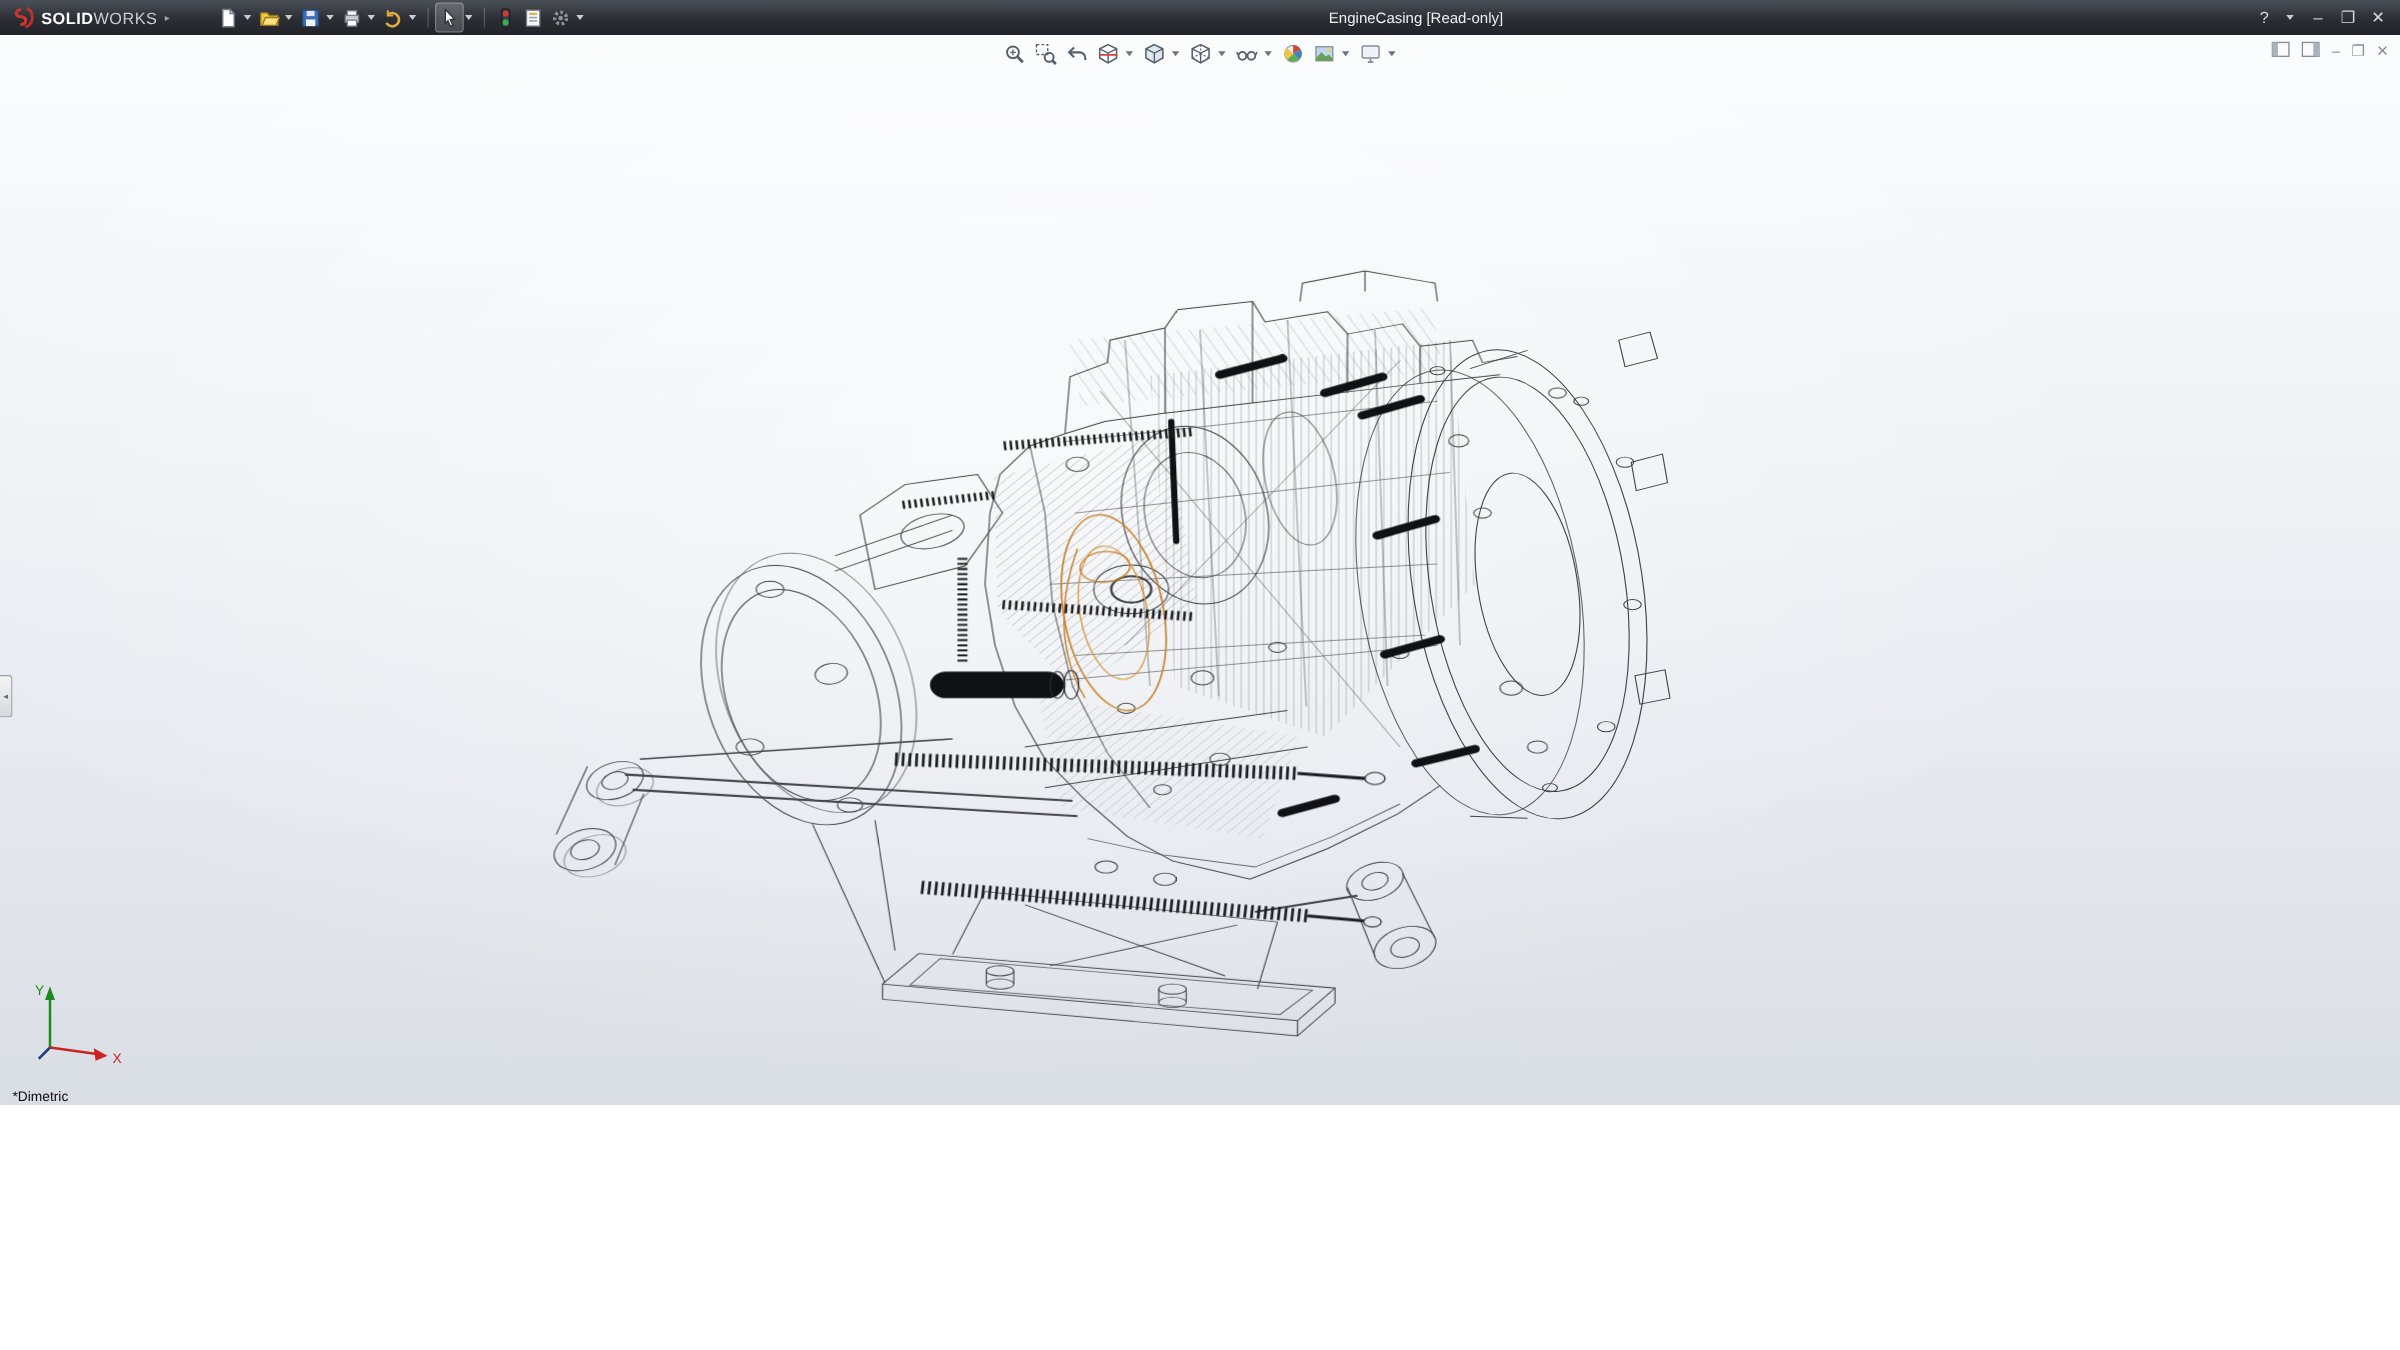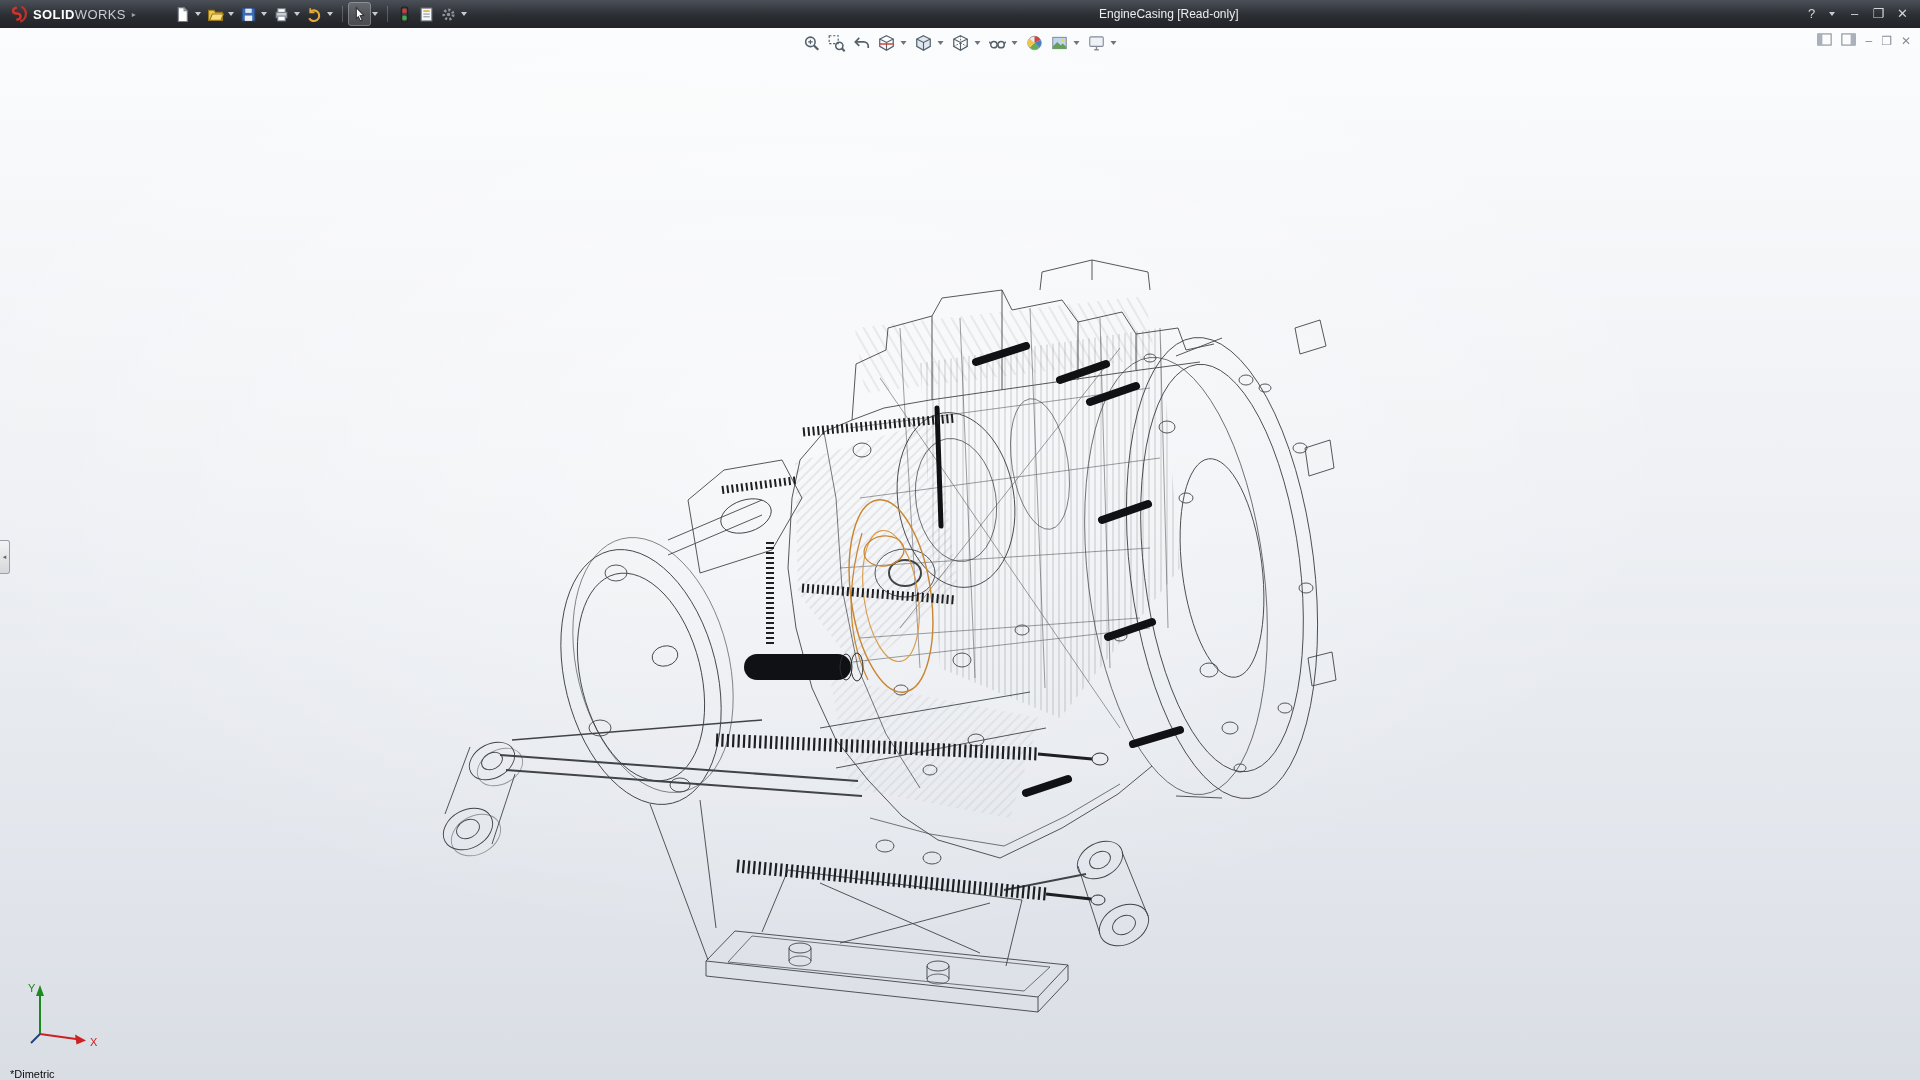--- a/index.html
+++ b/index.html
@@ -1,30 +1,30 @@
 <!DOCTYPE html>
 <html><head>
 <meta charset="utf-8">
 <style>
   html,body{margin:0;padding:0;}
   body{width:1920px;height:1080px;overflow:hidden;font-family:"Liberation Sans",sans-serif;-webkit-user-select:none;user-select:none;}
-  .app{width:1920px;height:1080px;display:flex;flex-direction:column;background:#dde0e6;}
+  .app{width:1920px;height:884px;display:flex;flex-direction:column;background:#dde0e6;}
 
   
   .titlebar{flex:0 0 28px;height:28px;background:linear-gradient(#4b5058,#2b2e33 55%,#212328);display:flex;align-items:center;position:relative;color:#e6e8eb;}
   .brand{display:flex;align-items:center;gap:4px;padding:0 6px 0 7px;}
   .brand-text{font-size:13px;letter-spacing:.4px;color:#fff;font-weight:bold;}
   .brand-text .light{font-weight:normal;color:#c9cdd3;}
   .expand{font-size:8px;color:#9aa2ac;margin-left:2px;}
   .file-toolbar{display:flex;align-items:center;gap:1px;margin-left:30px;}
   .tbtn{display:flex;align-items:center;justify-content:center;height:22px;min-width:21px;padding:0 1px;border:none;background:transparent;cursor:pointer;border-radius:2px;}
   .tbtn.pressed{background:rgba(255,255,255,.18);outline:1px solid rgba(255,255,255,.38);}
   .dd{width:0;height:0;border-left:3px solid transparent;border-right:3px solid transparent;border-top:4px solid #c9cdd3;margin:0 3px 0 1px;cursor:pointer;}
   .sep{width:1px;height:16px;background:rgba(255,255,255,.22);margin:0 5px;}
-  .win-title{position:absolute;left:59%;transform:translateX(-50%);font-size:12px;color:#eceef1;white-space:nowrap;margin-left:36px;}
+  .win-title{position:absolute;left:59%;transform:translateX(-50%);font-size:12px;color:#eceef1;white-space:nowrap;}
   .win-ctrls{margin-left:auto;display:flex;align-items:center;gap:9px;padding-right:10px;font-size:13px;color:#d2d6db;}
   .ctl{cursor:pointer;min-width:15px;text-align:center;line-height:16px;}
 
   
   .viewport{position:relative;flex:1;overflow:hidden;
     background:
       radial-gradient(ellipse 1250px 720px at 42% 38%, rgba(255,255,255,.55), rgba(255,255,255,0) 72%),
       linear-gradient(#fbfcfd, #eef0f4 45%, #e0e4ea 85%, #d9dde4);}
   .model{position:absolute;inset:0;width:100%;height:100%;}
 

